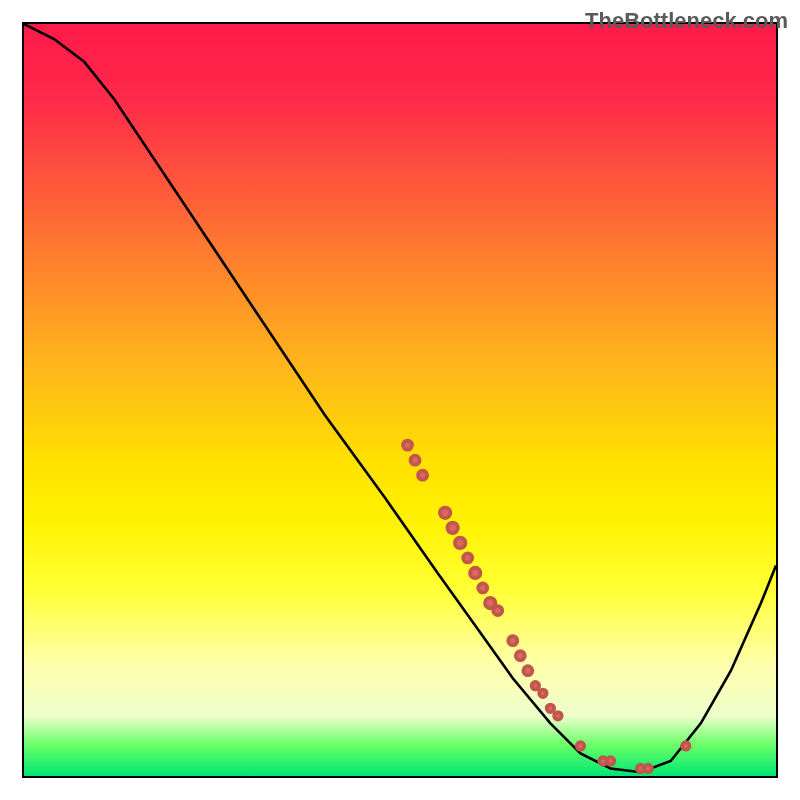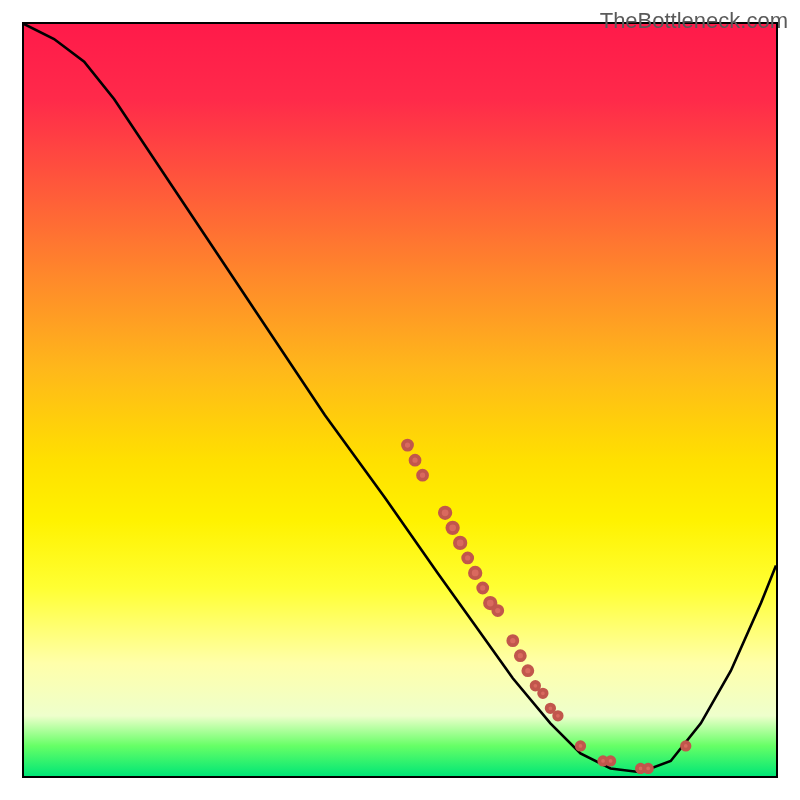--- a/index.html
+++ b/index.html
@@ -8,21 +8,21 @@
     height: 800px;
     background: #ffffff;
     font-family: Arial, sans-serif;
     position: relative;
   }
   .watermark {
     position: absolute;
     top: 8px;
     right: 12px;
     font-size: 22px;
-    font-weight: normal;
+    font-weight: bold;
     color: #5a5a5a;
     z-index: 10;
   }
   .plot-area {
     position: absolute;
     left: 22px;
     top: 22px;
     width: 756px;
     height: 756px;
     border: 2px solid #000;

